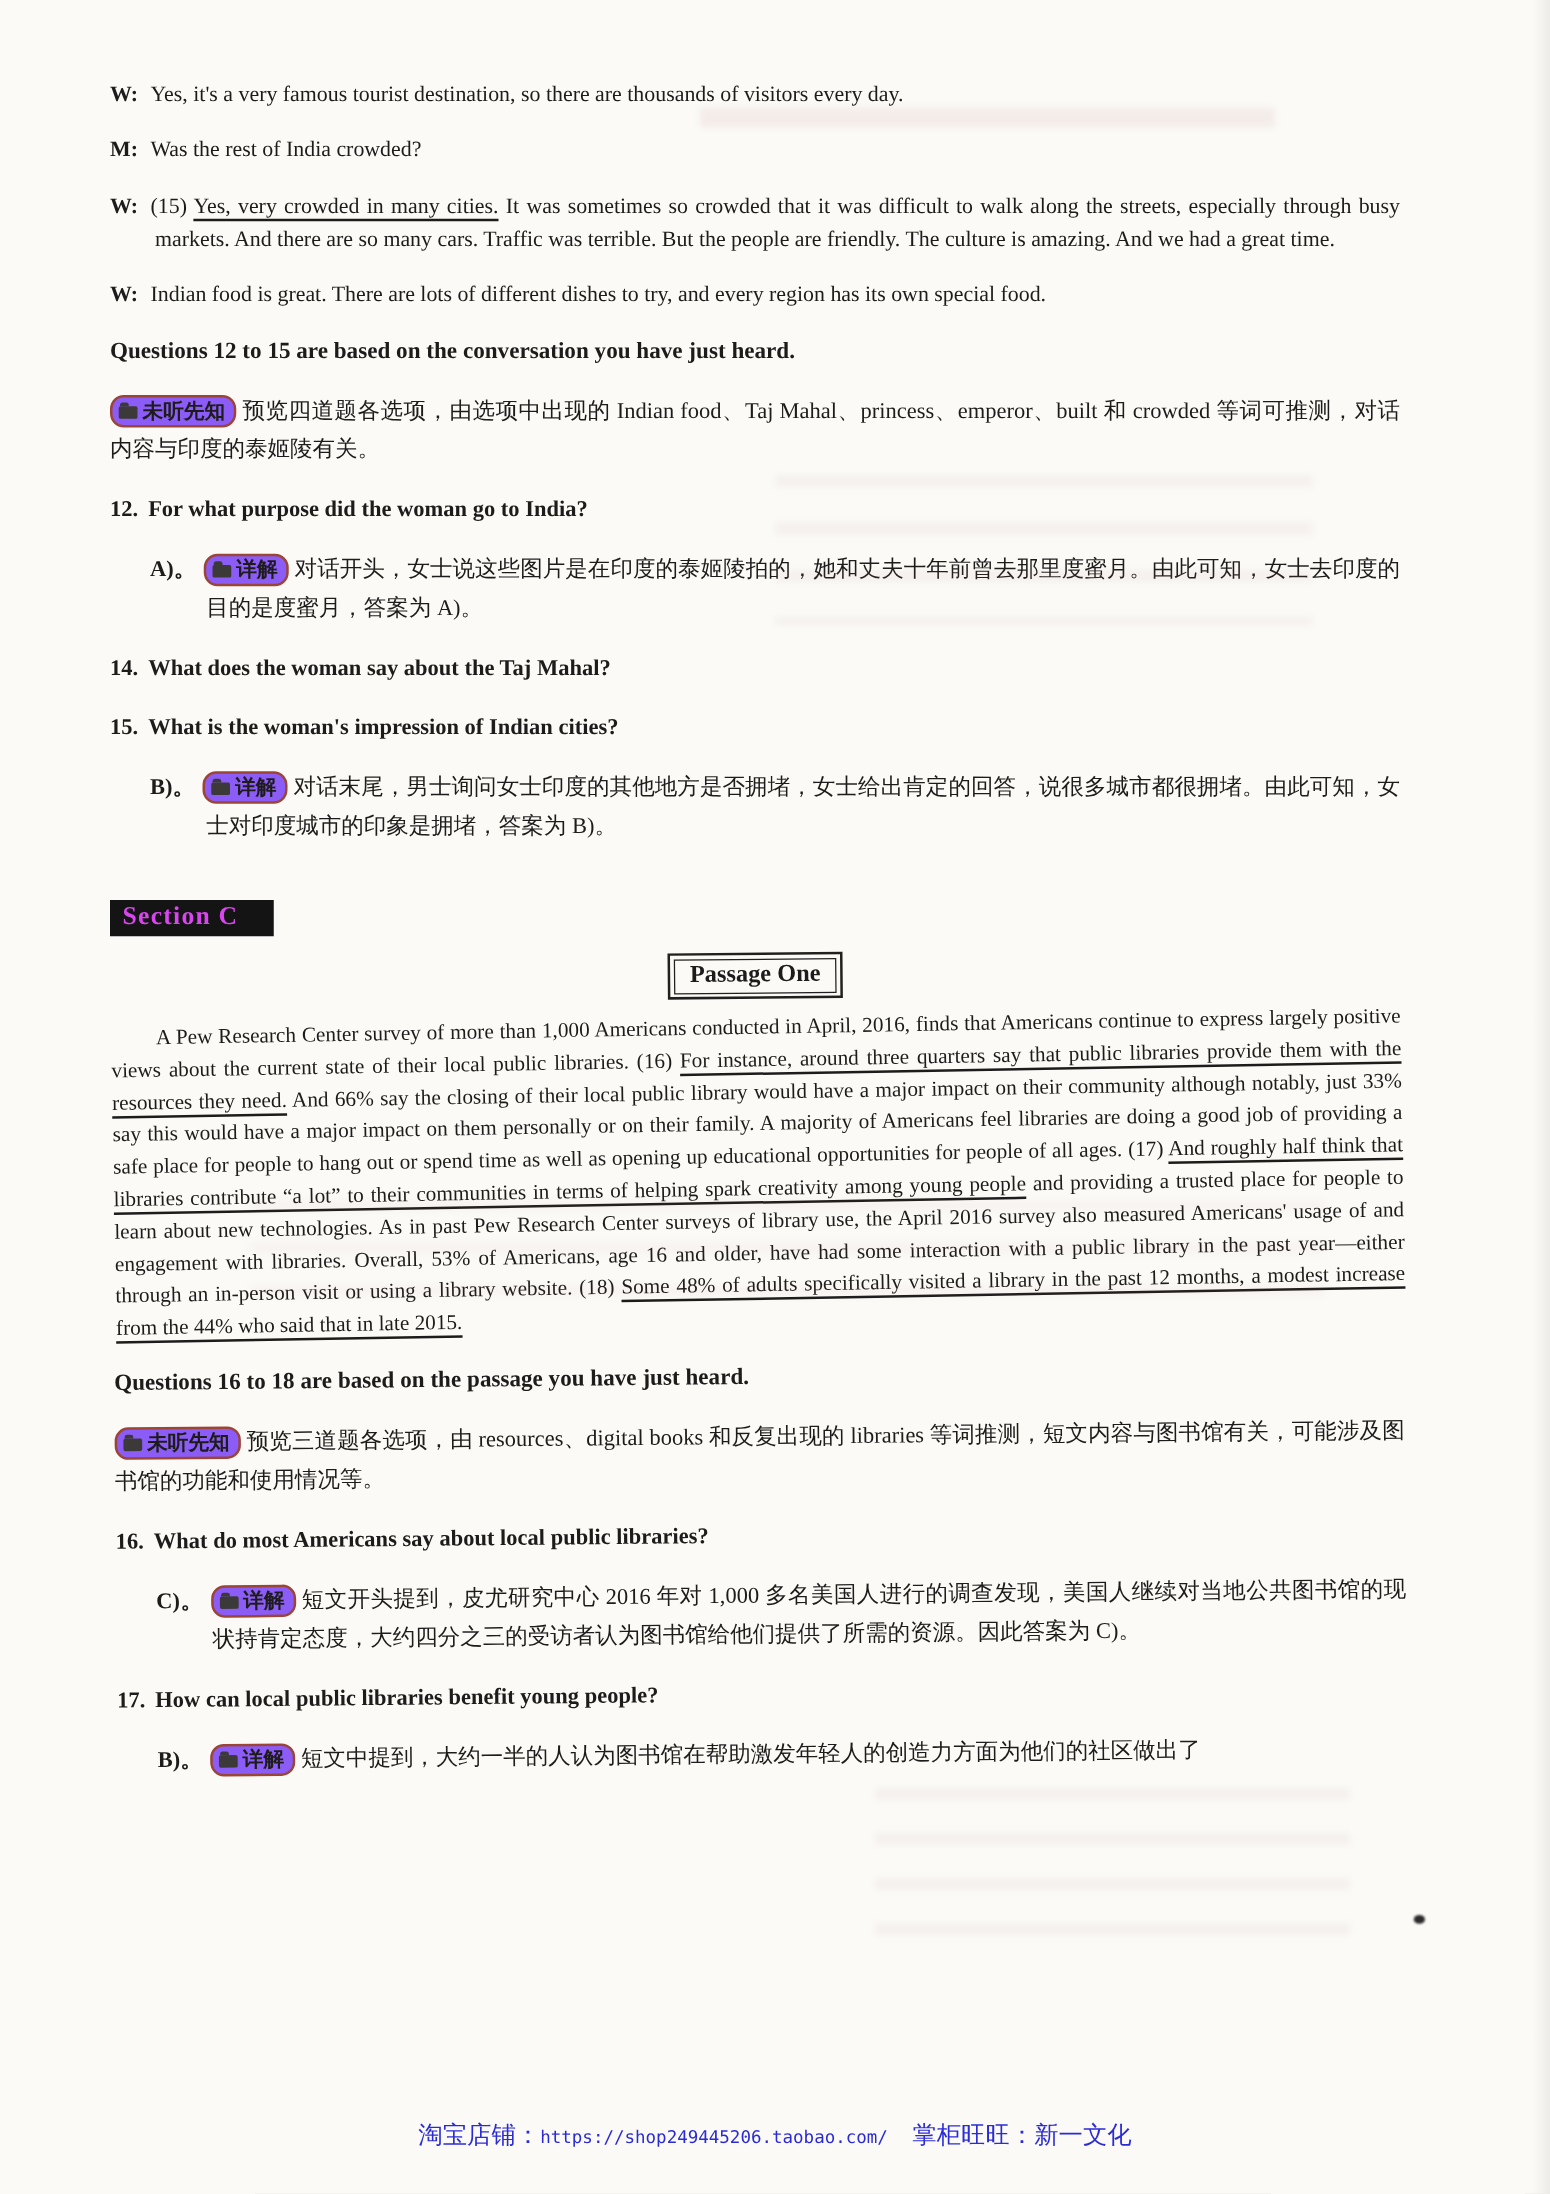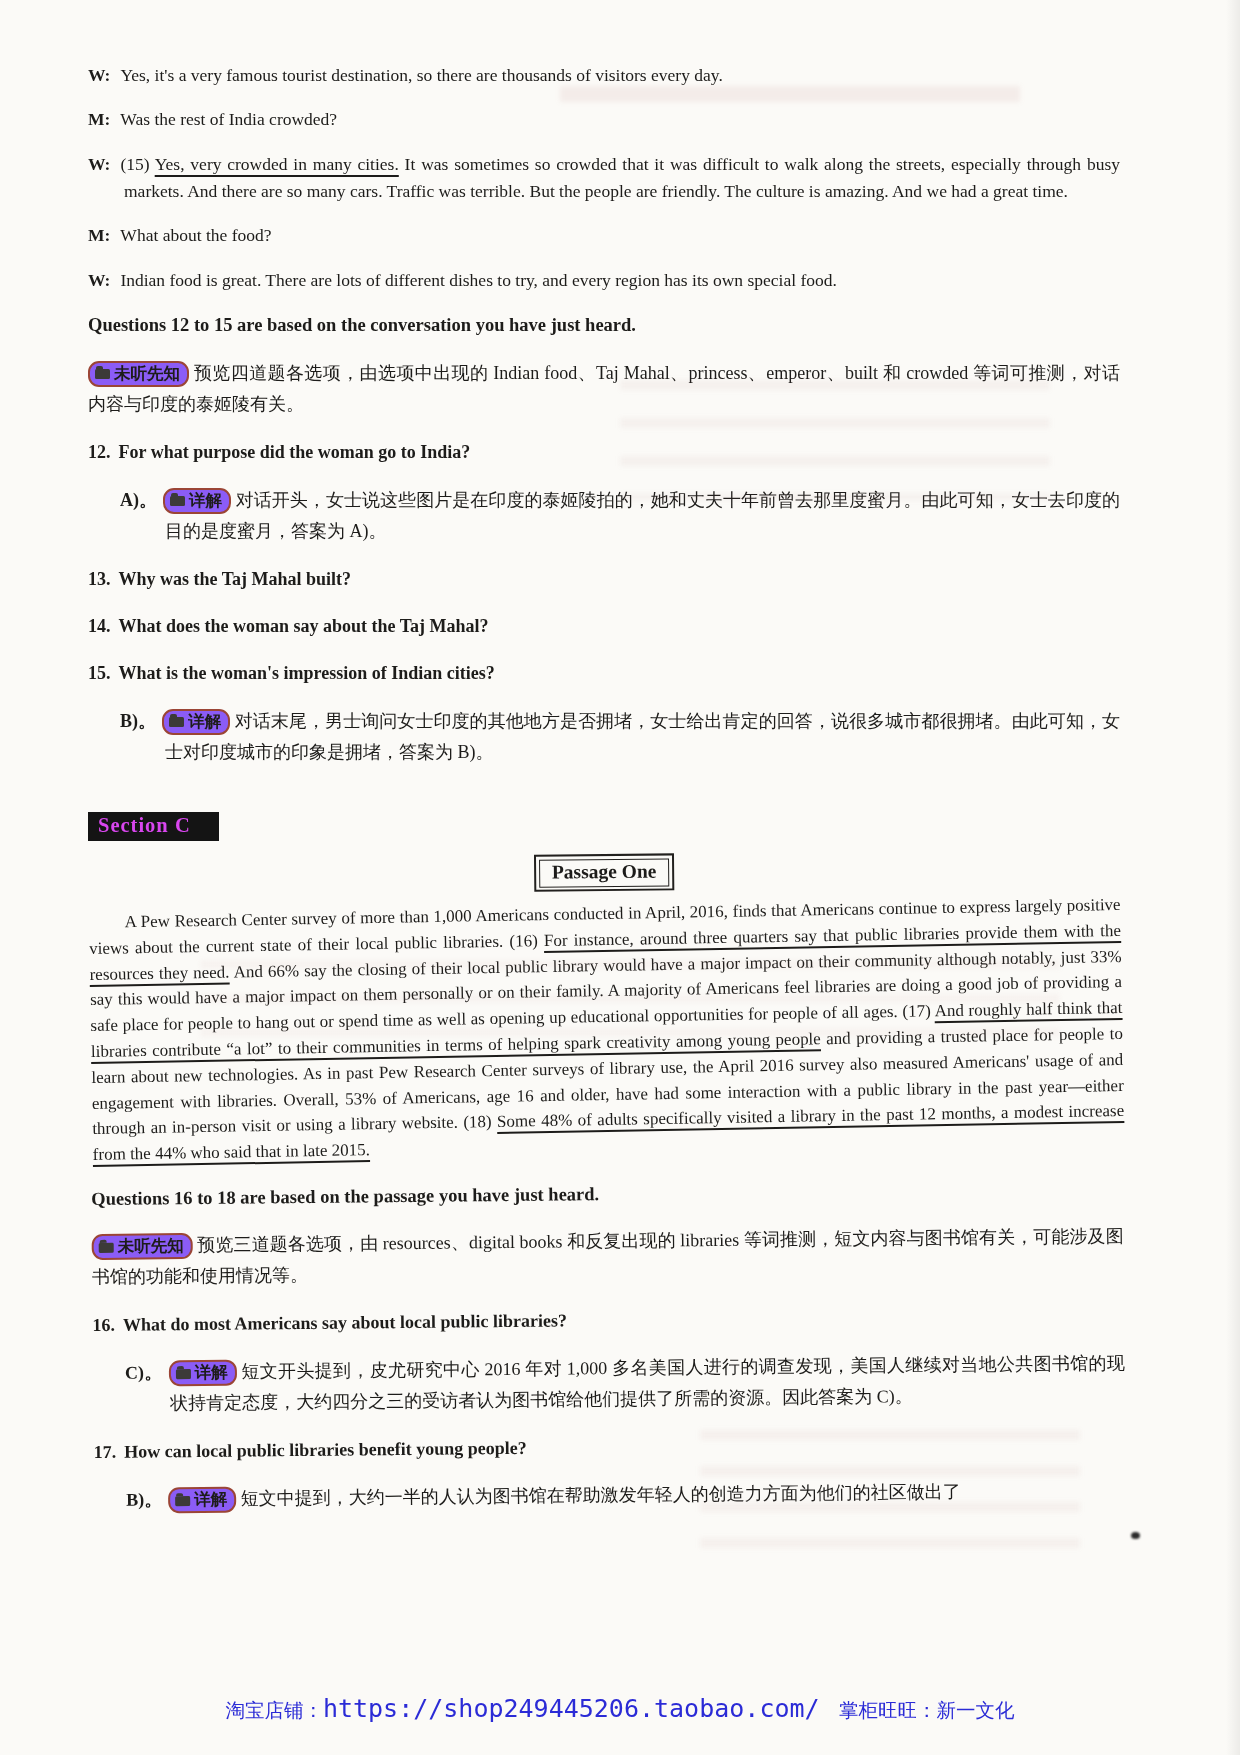--- a/index.html
+++ b/index.html
@@ -78,21 +78,21 @@
   
   .passage{
     margin-top:14px;font-size:17px;line-height:25.8px;text-align:justify;
     text-indent:36px;transform:rotate(-0.45deg);transform-origin:left top;
   }
   .lower{transform:rotate(-0.55deg);transform-origin:left top;}
   .shop-footer{
     position:absolute;left:0;right:0;top:1694px;text-align:center;
     color:var(--link-blue);font-size:19.5px;
   }
-  .shop-footer .url{font-family:"DejaVu Sans Mono",monospace;font-size:25px;}
+  .shop-footer .url{font-family:"DejaVu Sans Mono",monospace;font-size:14px;}
 
   
   .artifact{position:absolute;pointer-events:none;filter:blur(2.5px);}
   .a1{left:560px;top:86px;width:460px;height:16px;background:rgba(190,120,120,.10);}
   .a2{left:620px;top:380px;width:430px;height:120px;
       background:repeating-linear-gradient(180deg,rgba(170,120,120,.07) 0 10px,transparent 10px 38px);}
   .a3{left:200px;top:960px;width:860px;height:90px;
       background:repeating-linear-gradient(180deg,rgba(185,125,125,.05) 0 9px,transparent 9px 34px);}
   .a4{left:700px;top:1430px;width:380px;height:140px;
       background:repeating-linear-gradient(180deg,rgba(175,115,115,.07) 0 10px,transparent 10px 36px);}
@@ -104,38 +104,36 @@
 <body>
 
 <div class="page">
 
   <div class="content">
 
     <div>
       <p class="dline"><span class="speaker">W:</span><span><span>Yes, it's a very famous tourist destination, so there are thousands of visitors every day.</span></span></p>
       <p class="dline"><span class="speaker">M:</span><span><span>Was the rest of India crowded?</span></span></p>
       <p class="dline"><span class="speaker">W:</span><span><span>(15) </span><span class="u">Yes, very crowded in many cities.</span><span> It was sometimes so crowded that it was difficult to walk along the streets, especially through busy markets. And there are so many cars. Traffic was terrible. But the people are friendly. The culture is amazing. And we had a great time.</span></span></p>
-      <p class="dline"><span class="speaker">M:</span><span><span>What about the food?</span></span></p>
       <p class="dline"><span class="speaker">W:</span><span><span>Indian food is great. There are lots of different dishes to try, and every region has its own special food.</span></span></p>
     </div>
 
     <p class="qheading">Questions 12 to 15 are based on the conversation you have just heard.</p>
 
     <p class="tip">
       <span class="badge"><span class="folder-icon"></span><span>未听先知</span></span>
       <span>预览四道题各选项，由选项中出现的 Indian food、Taj Mahal、princess、emperor、built 和 crowded 等词可推测，对话内容与印度的泰姬陵有关。</span>
     </p>
 
     <div class="q-item">
       <p class="q-line"><span class="q-num">12.</span><span>For what purpose did the woman go to India?</span></p>
       <p class="ans"><span class="ans-letter">A)。</span><span class="badge"><span class="folder-icon"></span><span>详解</span></span> <span>对话开头，女士说这些图片是在印度的泰姬陵拍的，她和丈夫十年前曾去那里度蜜月。由此可知，女士去印度的目的是度蜜月，答案为 A)。</span></p>
     </div>
 
     <div class="q-item">
-      <p class="q-line"><span class="q-num">13.</span><span>Why was the Taj Mahal built?</span></p>
     </div>
 
     <div class="q-item">
       <p class="q-line"><span class="q-num">14.</span><span>What does the woman say about the Taj Mahal?</span></p>
     </div>
 
     <div class="q-item">
       <p class="q-line"><span class="q-num">15.</span><span>What is the woman's impression of Indian cities?</span></p>
       <p class="ans"><span class="ans-letter">B)。</span><span class="badge"><span class="folder-icon"></span><span>详解</span></span> <span>对话末尾，男士询问女士印度的其他地方是否拥堵，女士给出肯定的回答，说很多城市都很拥堵。由此可知，女士对印度城市的印象是拥堵，答案为 B)。</span></p>
     </div>

